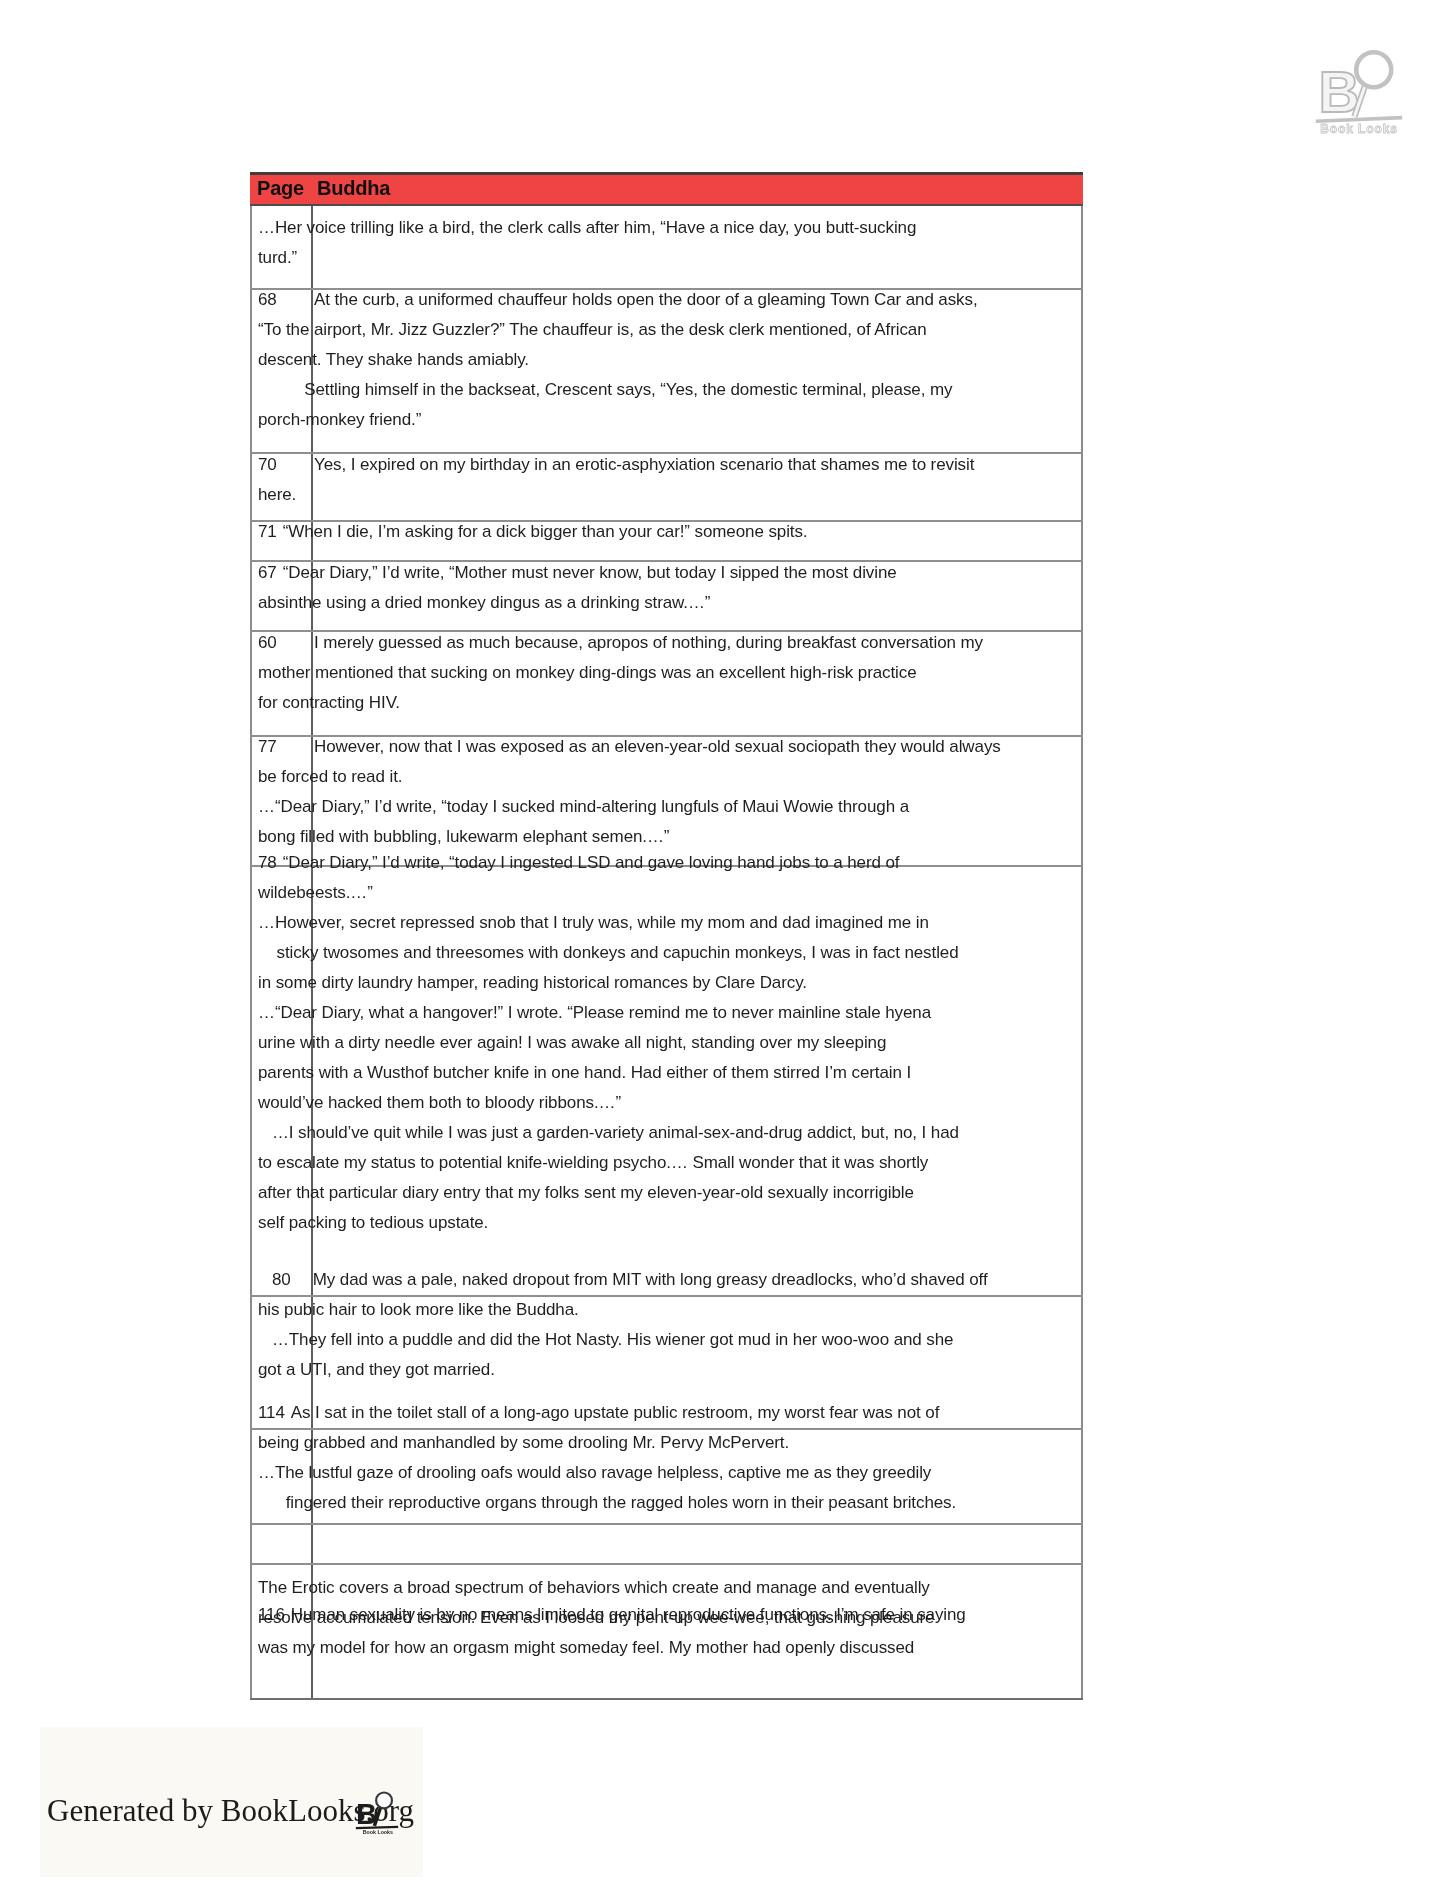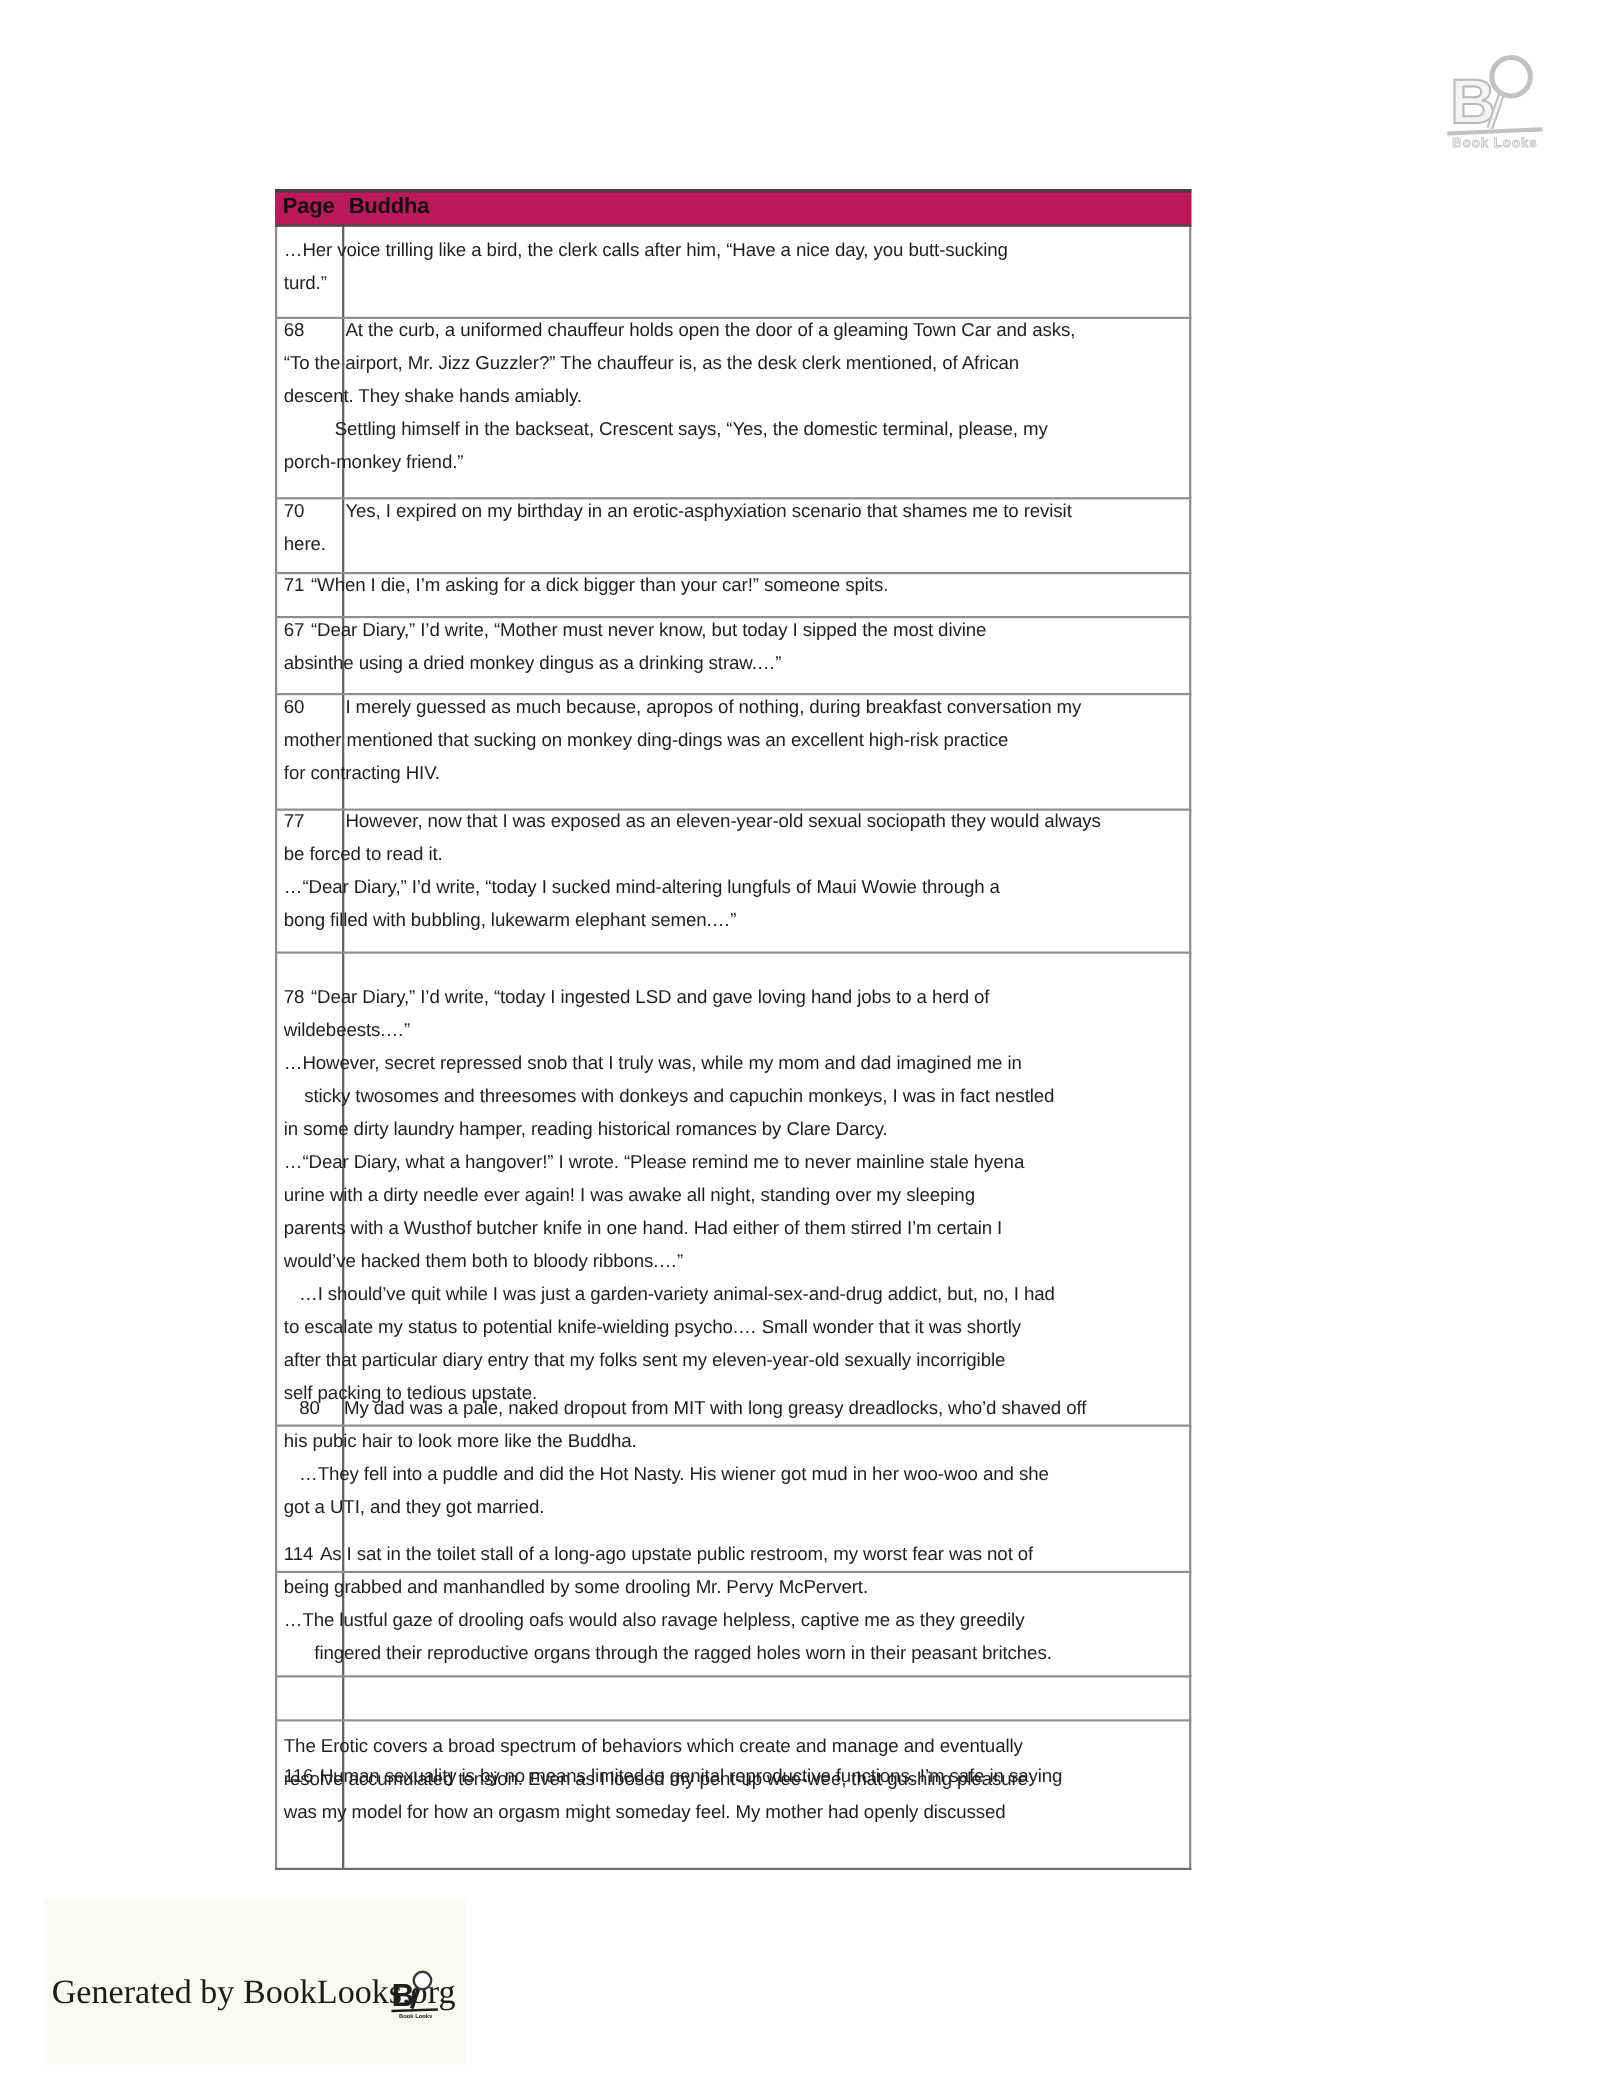--- a/index.html
+++ b/index.html
@@ -3,21 +3,21 @@
 <meta charset="utf-8">
 <style>
   html,body{margin:0;padding:0;}
   body{
     width:1456px;height:1885px;position:relative;background:#ffffff;
     font-family:"Liberation Sans",sans-serif;overflow:hidden;
   }
   
   .thead{
     position:absolute;left:250px;top:172px;width:833px;height:34px;
-    background:#be185d;border-top:3px solid #3e3e3e;border-bottom:2px solid #4c4c4c;
+    background:#ef4444;border-top:3px solid #3e3e3e;border-bottom:2px solid #4c4c4c;
     box-sizing:border-box;z-index:2;
   }
   .thead .hlabel{
     position:absolute;top:2px;font-size:20px;font-weight:bold;color:#101010;
     letter-spacing:-0.2px;
   }
   .thead .hlabel.page{left:7px;}
   .thead .hlabel.content{left:67px;}
   .vline{position:absolute;top:172px;height:1528px;width:2px;z-index:1;}
   .vline.lborder{left:250px;background:#8c8c8c;}
@@ -92,21 +92,21 @@
 <div class="trow" style="top:517px"><span class="pg left">71</span><span>“When I die, I’m asking for a dick bigger than your car!” someone spits.</span></div>
 <div class="trow" style="top:558px"><span class="pg left">67</span><span>“Dear Diary,” I’d write, “Mother must never know, but today I sipped the most divine
 absinthe using a dried monkey dingus as a drinking straw.…”</span></div>
 <div class="trow" style="top:628px"><span class="pg right">60</span><span>I merely guessed as much because, apropos of nothing, during breakfast conversation my
 mother mentioned that sucking on monkey ding-dings was an excellent high-risk practice
 for contracting HIV.</span></div>
 <div class="trow" style="top:732px"><span class="pg right">77</span><span>However, now that I was exposed as an eleven-year-old sexual sociopath they would always
 be forced to read it.
 …“Dear Diary,” I’d write, “today I sucked mind-altering lungfuls of Maui Wowie through a
 bong filled with bubbling, lukewarm elephant semen.…”</span></div>
-<div class="trow" style="top:892px"><span class="pg left">78</span><span>“Dear Diary,” I’d write, “today I ingested LSD and gave loving hand jobs to a herd of
+<div class="trow" style="top:848px"><span class="pg left">78</span><span>“Dear Diary,” I’d write, “today I ingested LSD and gave loving hand jobs to a herd of
 wildebeests.…”
 …However, secret repressed snob that I truly was, while my mom and dad imagined me in
     sticky twosomes and threesomes with donkeys and capuchin monkeys, I was in fact nestled
 in some dirty laundry hamper, reading historical romances by Clare Darcy.
 …“Dear Diary, what a hangover!” I wrote. “Please remind me to never mainline stale hyena
 urine with a dirty needle ever again! I was awake all night, standing over my sleeping
 parents with a Wusthof butcher knife in one hand. Had either of them stirred I’m certain I
 would’ve hacked them both to bloody ribbons.…”
    …I should’ve quit while I was just a garden-variety animal-sex-and-drug addict, but, no, I had
 to escalate my status to potential knife-wielding psycho.… Small wonder that it was shortly

